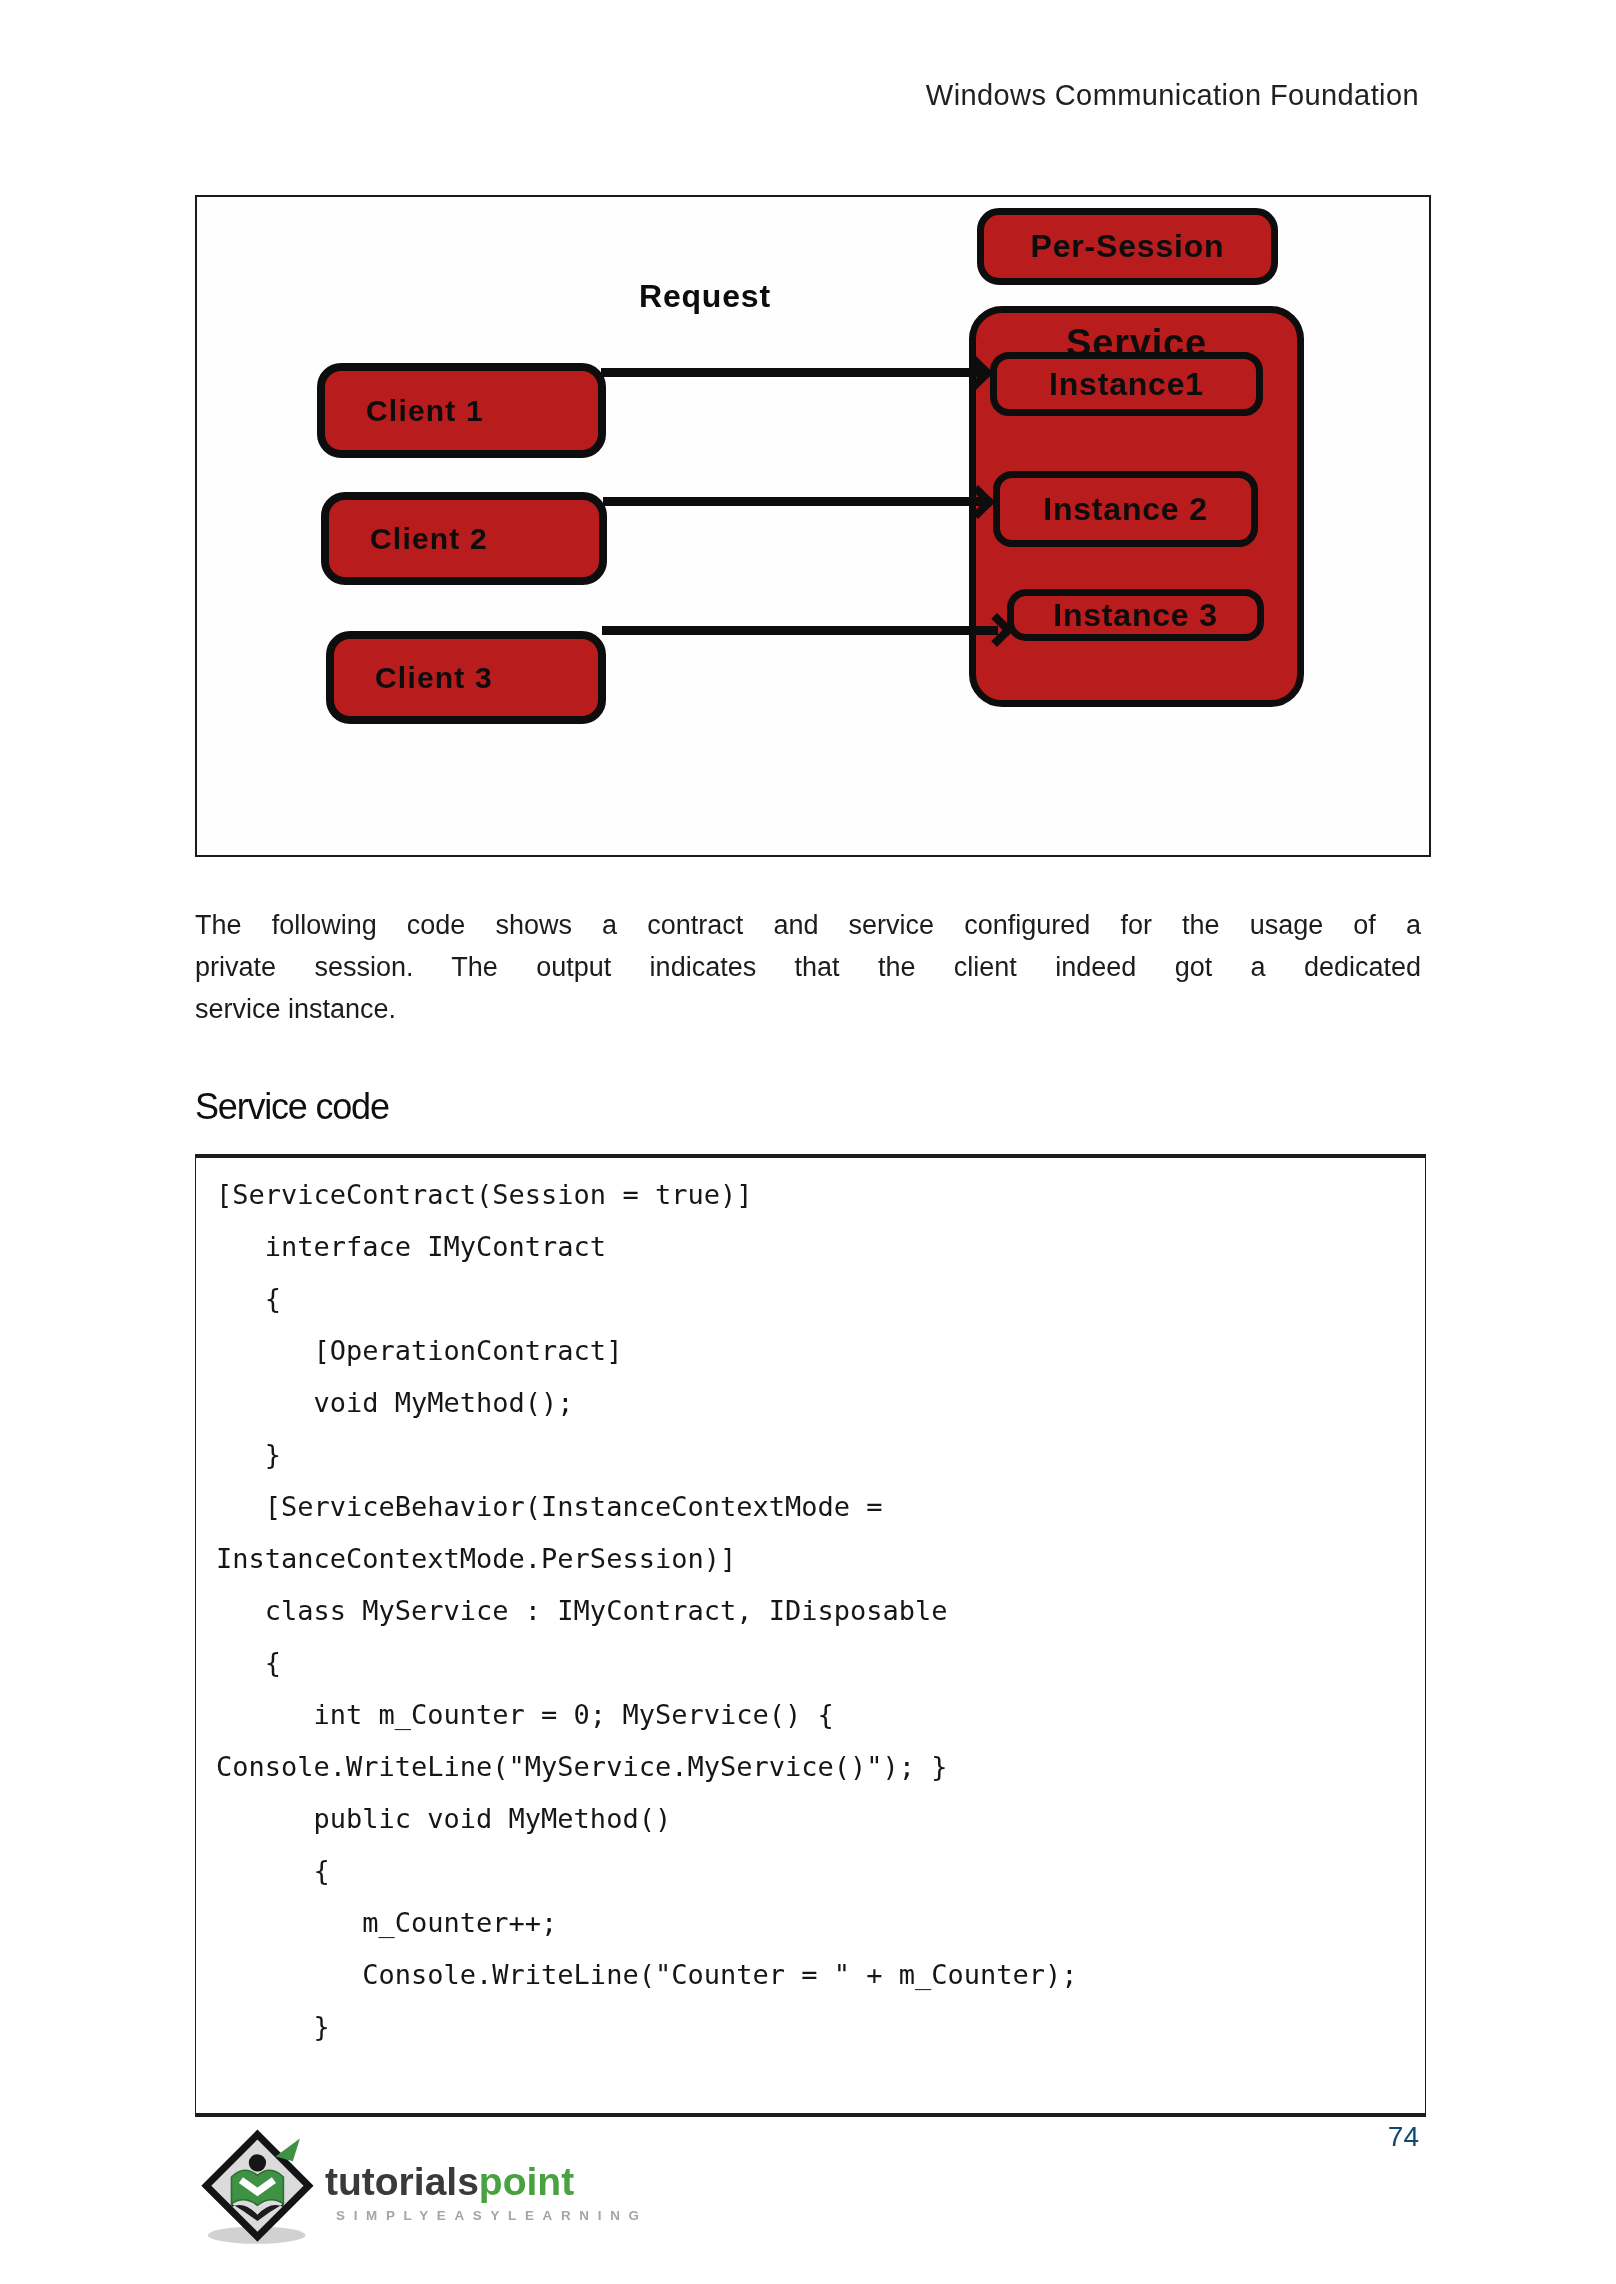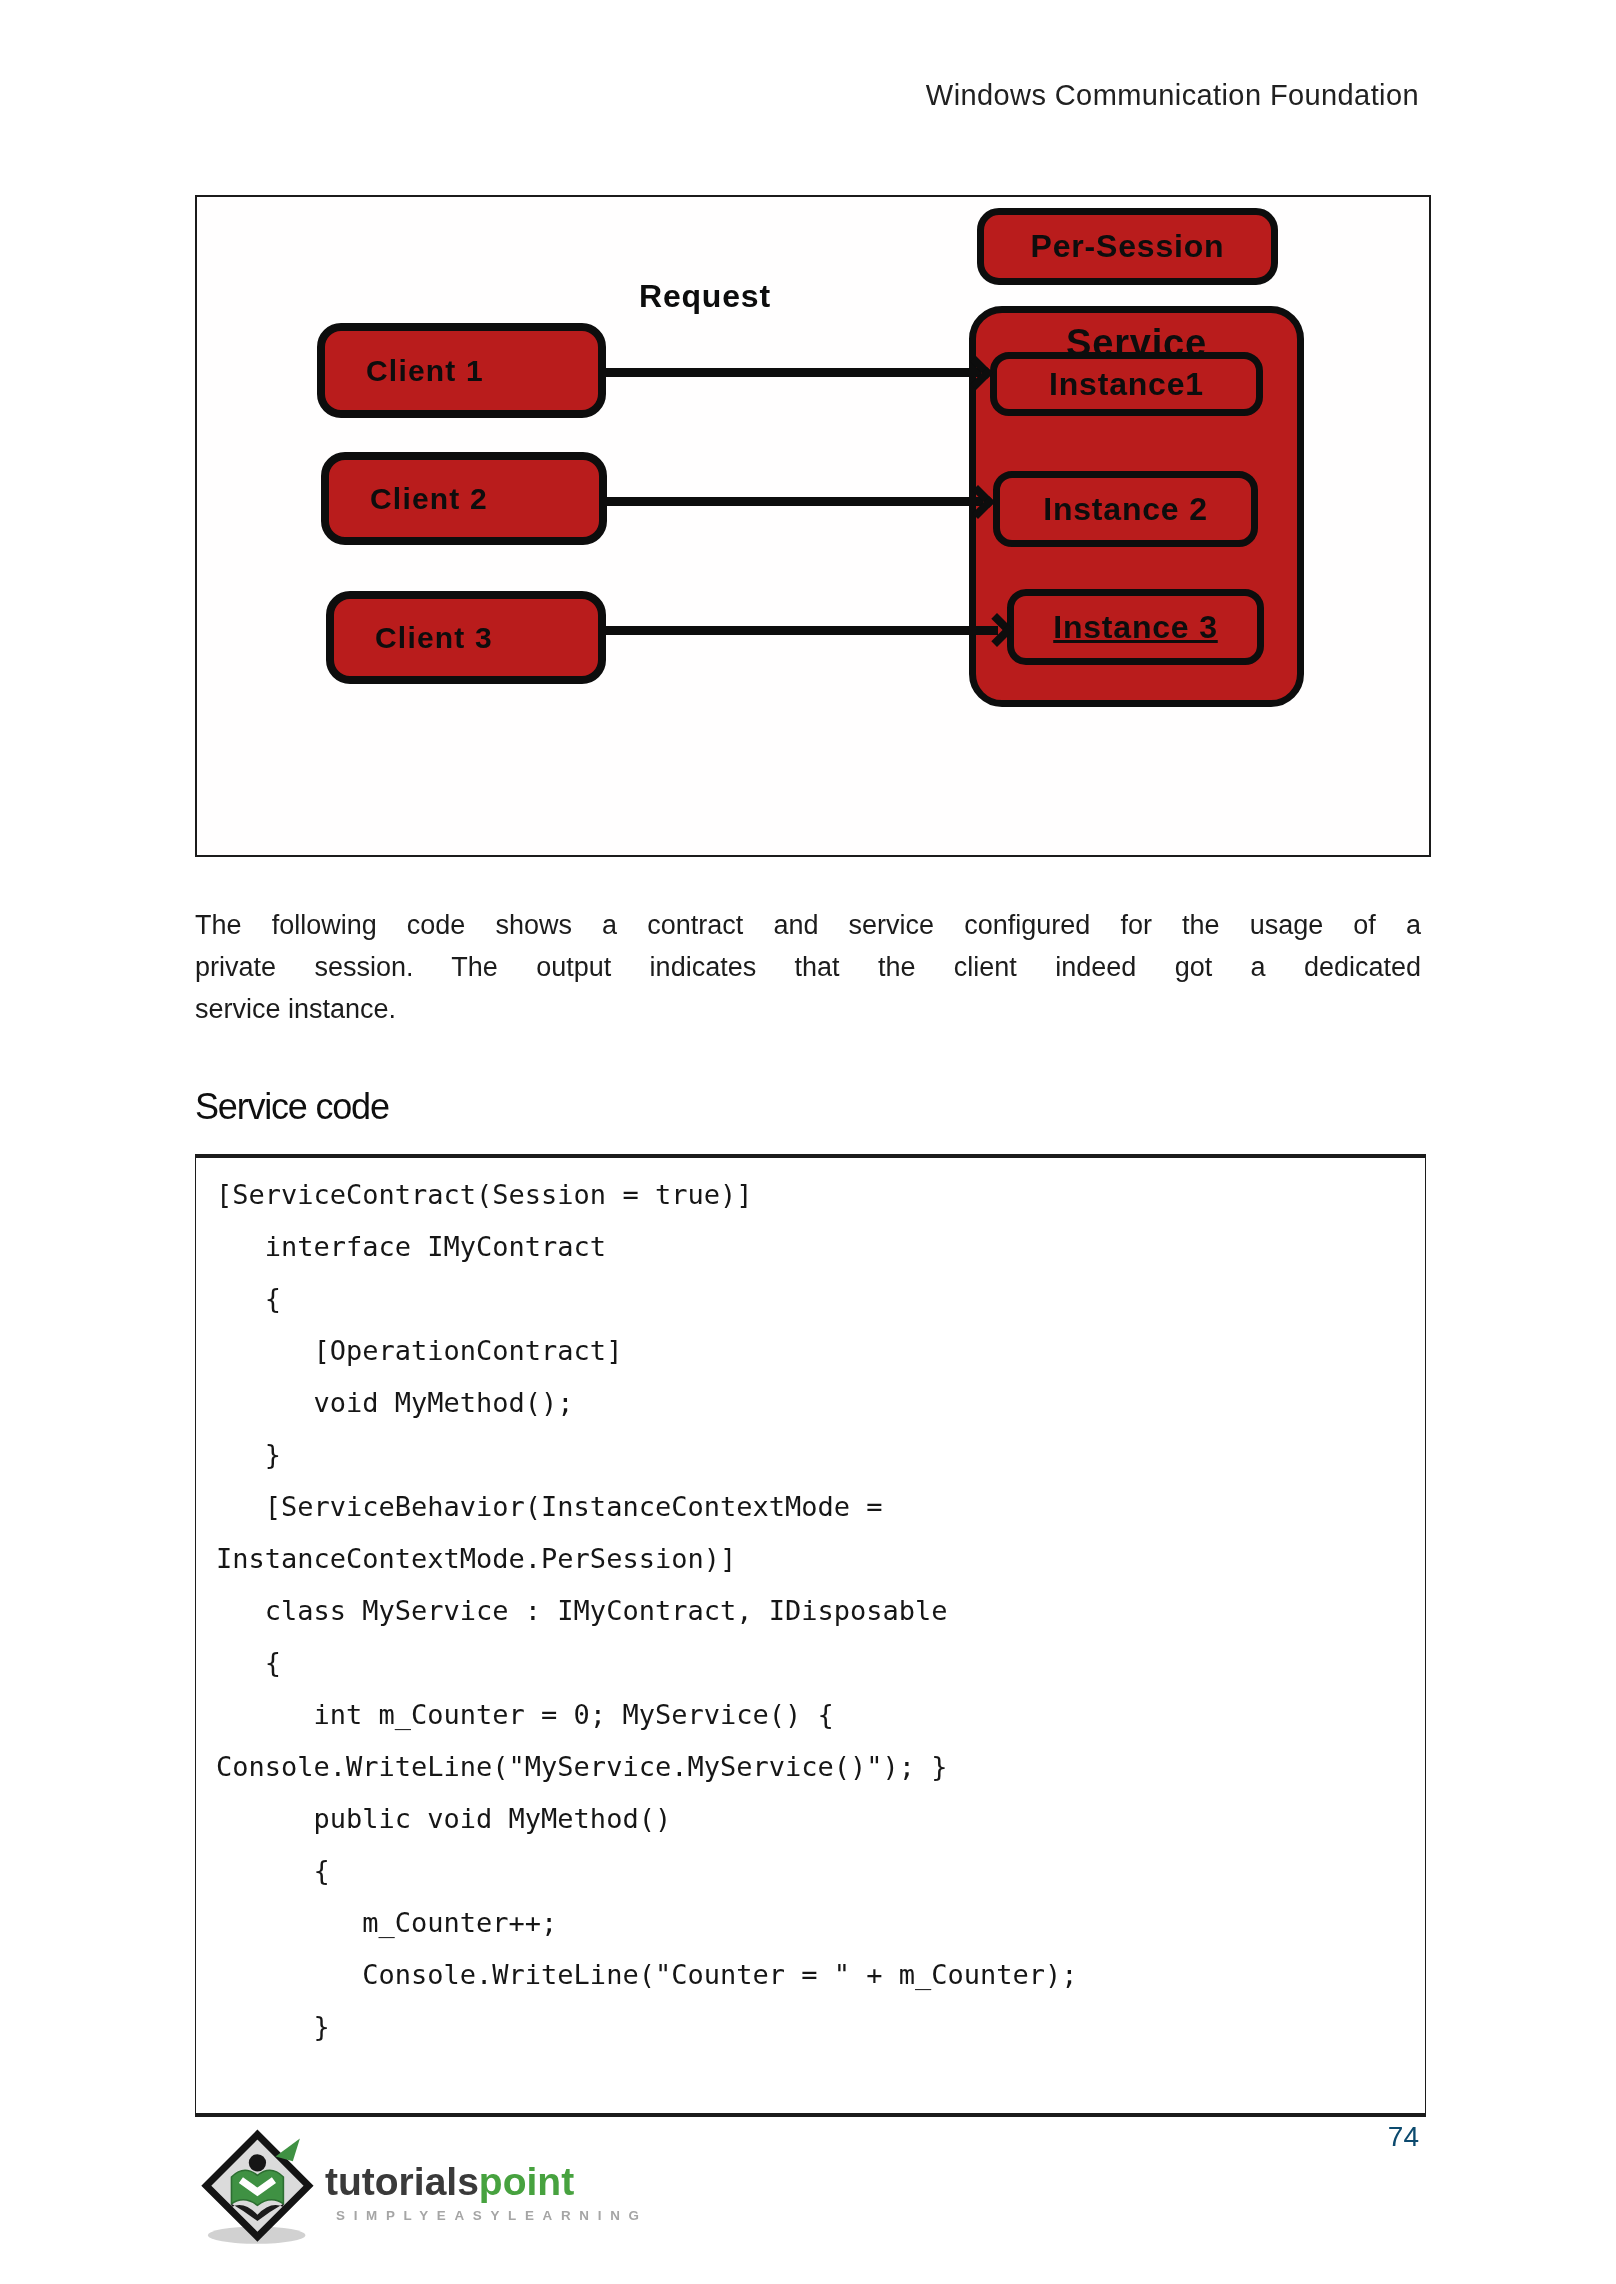--- a/index.html
+++ b/index.html
@@ -38,26 +38,26 @@
     left:772px; top:109px; width:335px; height:401px;
     border-radius:33px; border-width:7px;
     align-items:flex-start; justify-content:center;
   }
   #service-label {
     margin-top:9px; font-size:38px; font-weight:bold; letter-spacing:0.8px;
   }
   .instance-box { border-radius:19px; font-size:32px; letter-spacing:0.8px; }
   #instance-1 { left:793px; top:155px; width:273px; height:64px; }
   #instance-2 { left:796px; top:274px; width:265px; height:76px; }
-  #instance-3 { left:810px; top:392px; width:257px; height:76px;text-decoration:underline; }
+  #instance-3 { left:810px; top:392px; width:257px; height:52px; }
 
   .client-box {
     border-width:8px; border-radius:24px;
     justify-content:flex-start; padding-left:41px;
-    font-size:30px; letter-spacing:1.2px;
+    font-size:30px; letter-spacing:1.2px;margin-top:40px;
   }
   #client-1 { left:120px; top:126px; width:289px; height:95px; }
   #client-2 { left:124px; top:255px; width:286px; height:93px; }
   #client-3 { left:129px; top:394px; width:280px; height:93px; }
 
   .arrow-line { position:absolute; height:8.7px; background:#0d0d0d; z-index:3; }
   #arrow-1 { left:404px; top:171px; width:380px; }
   #arrow-2 { left:406px; top:300px; width:380px; }
   #arrow-3 { left:405px; top:429px; width:396px; }
   .arrow-head {

